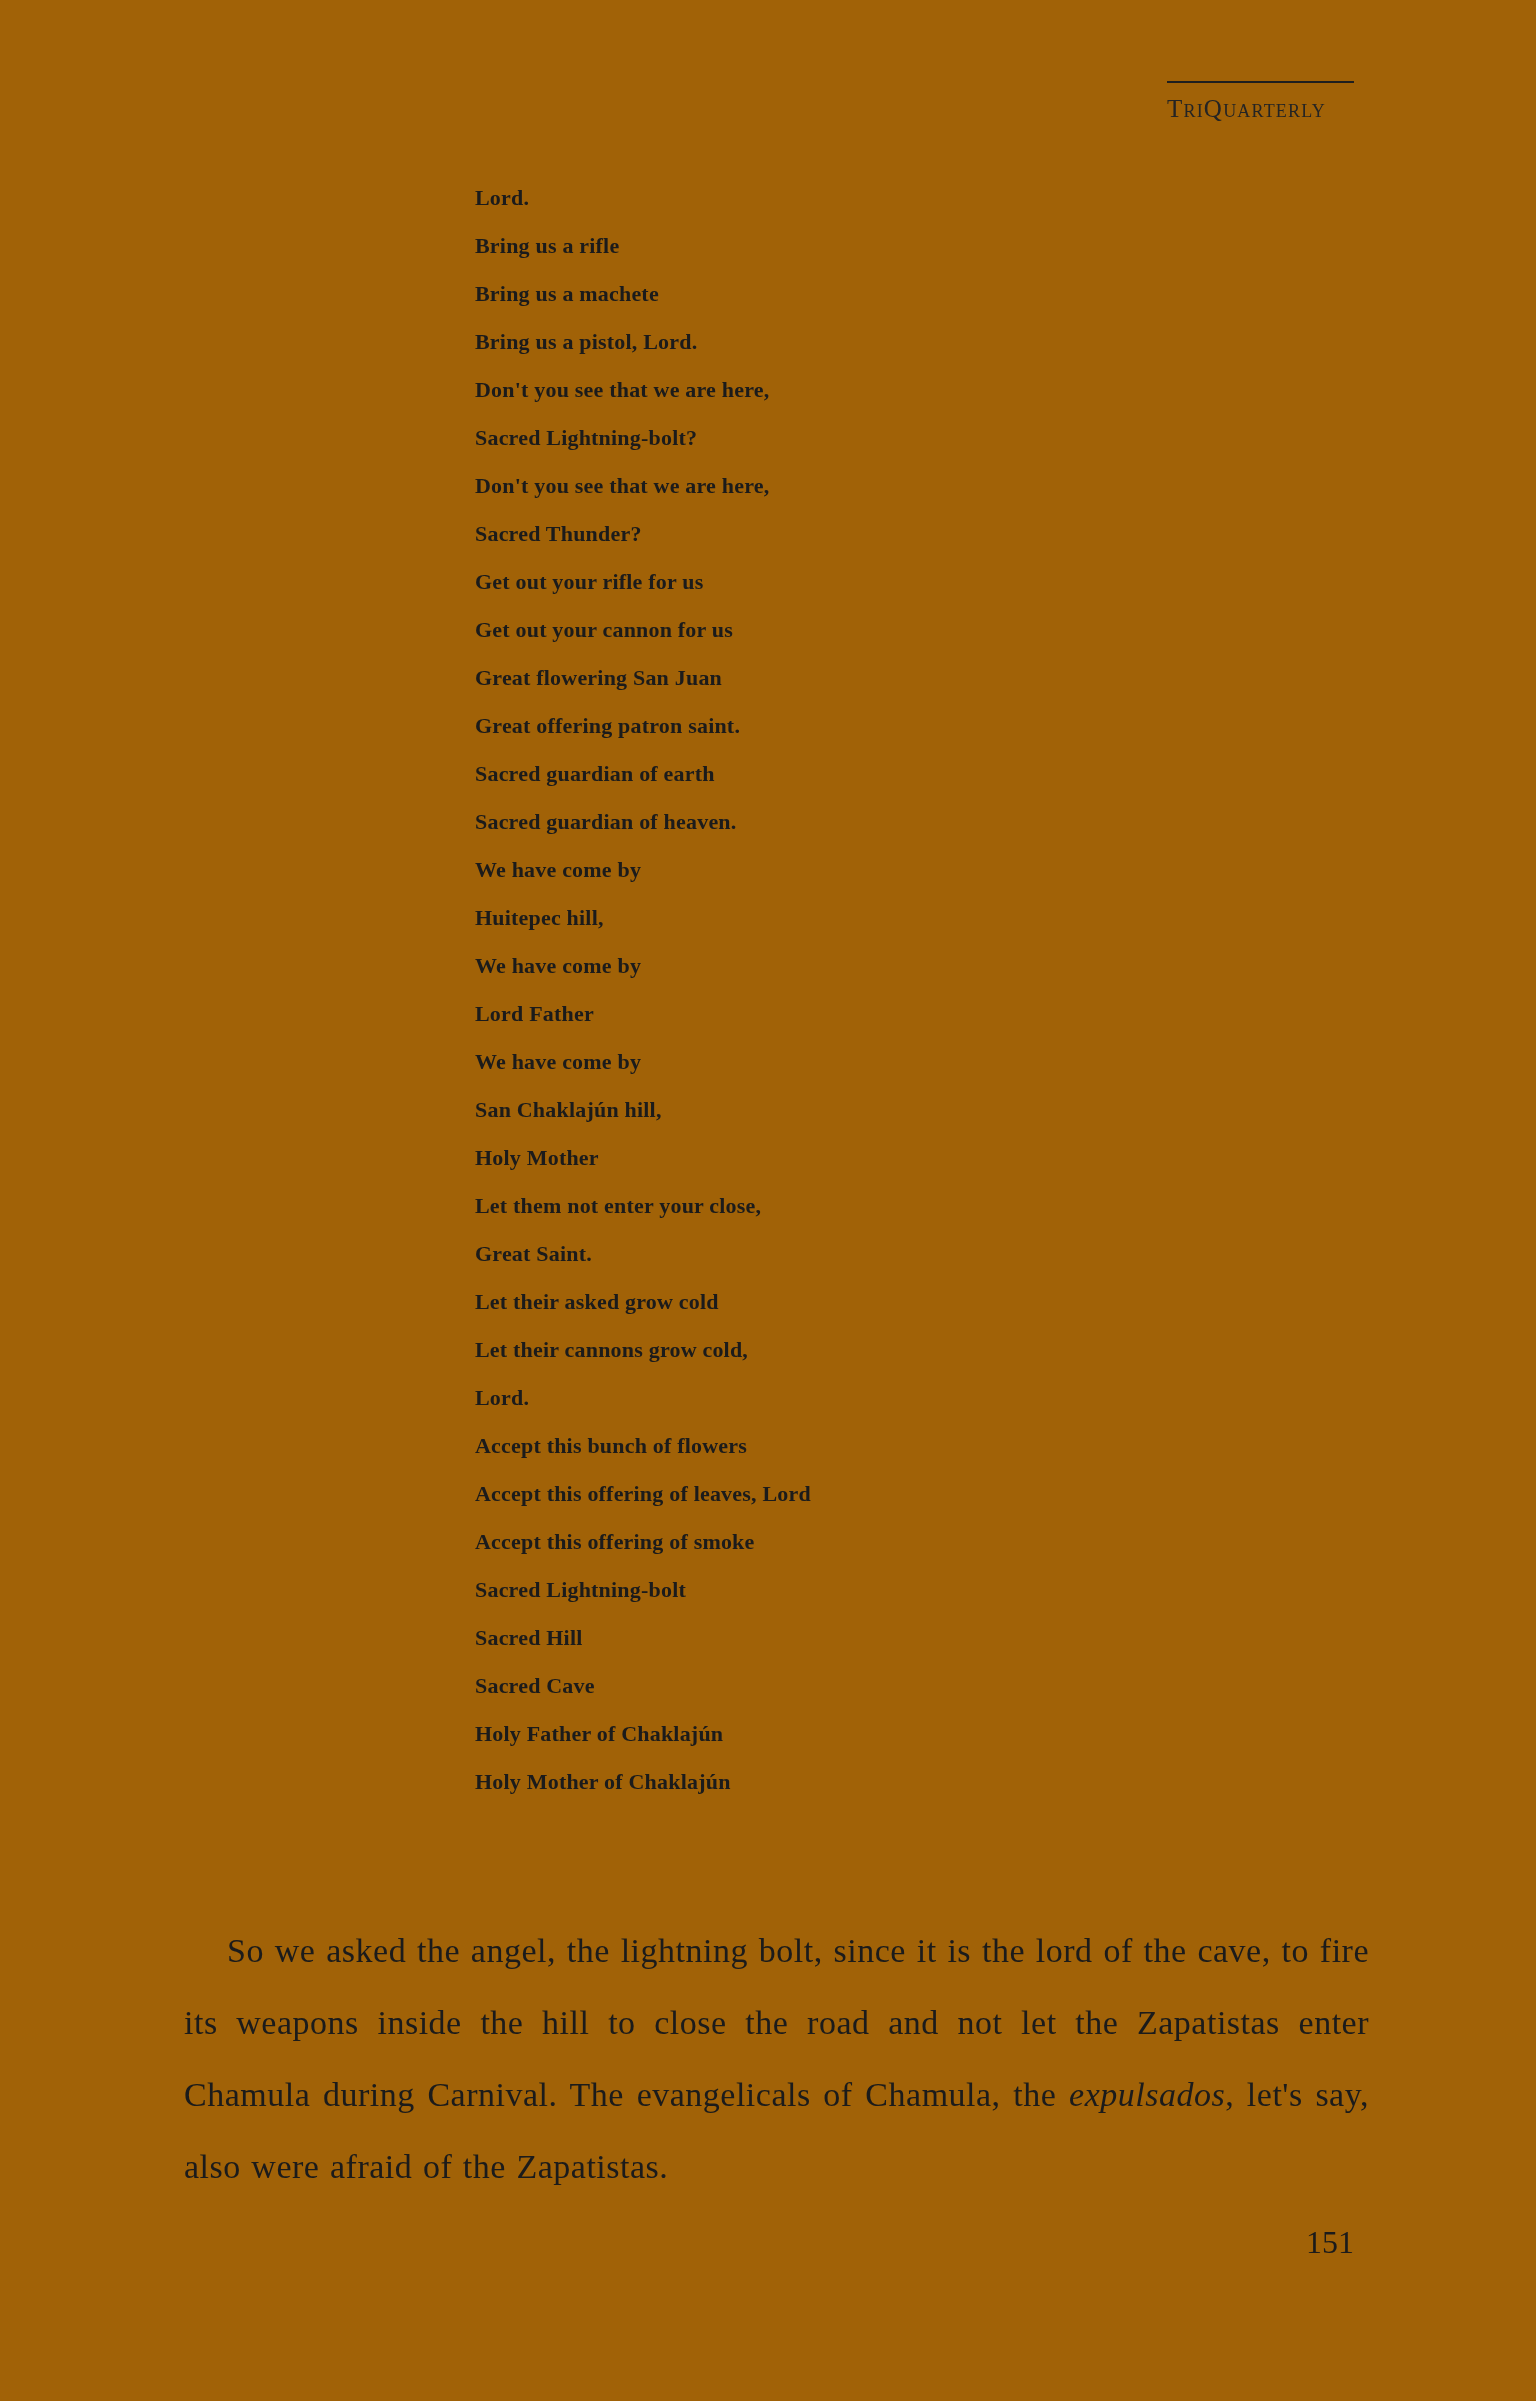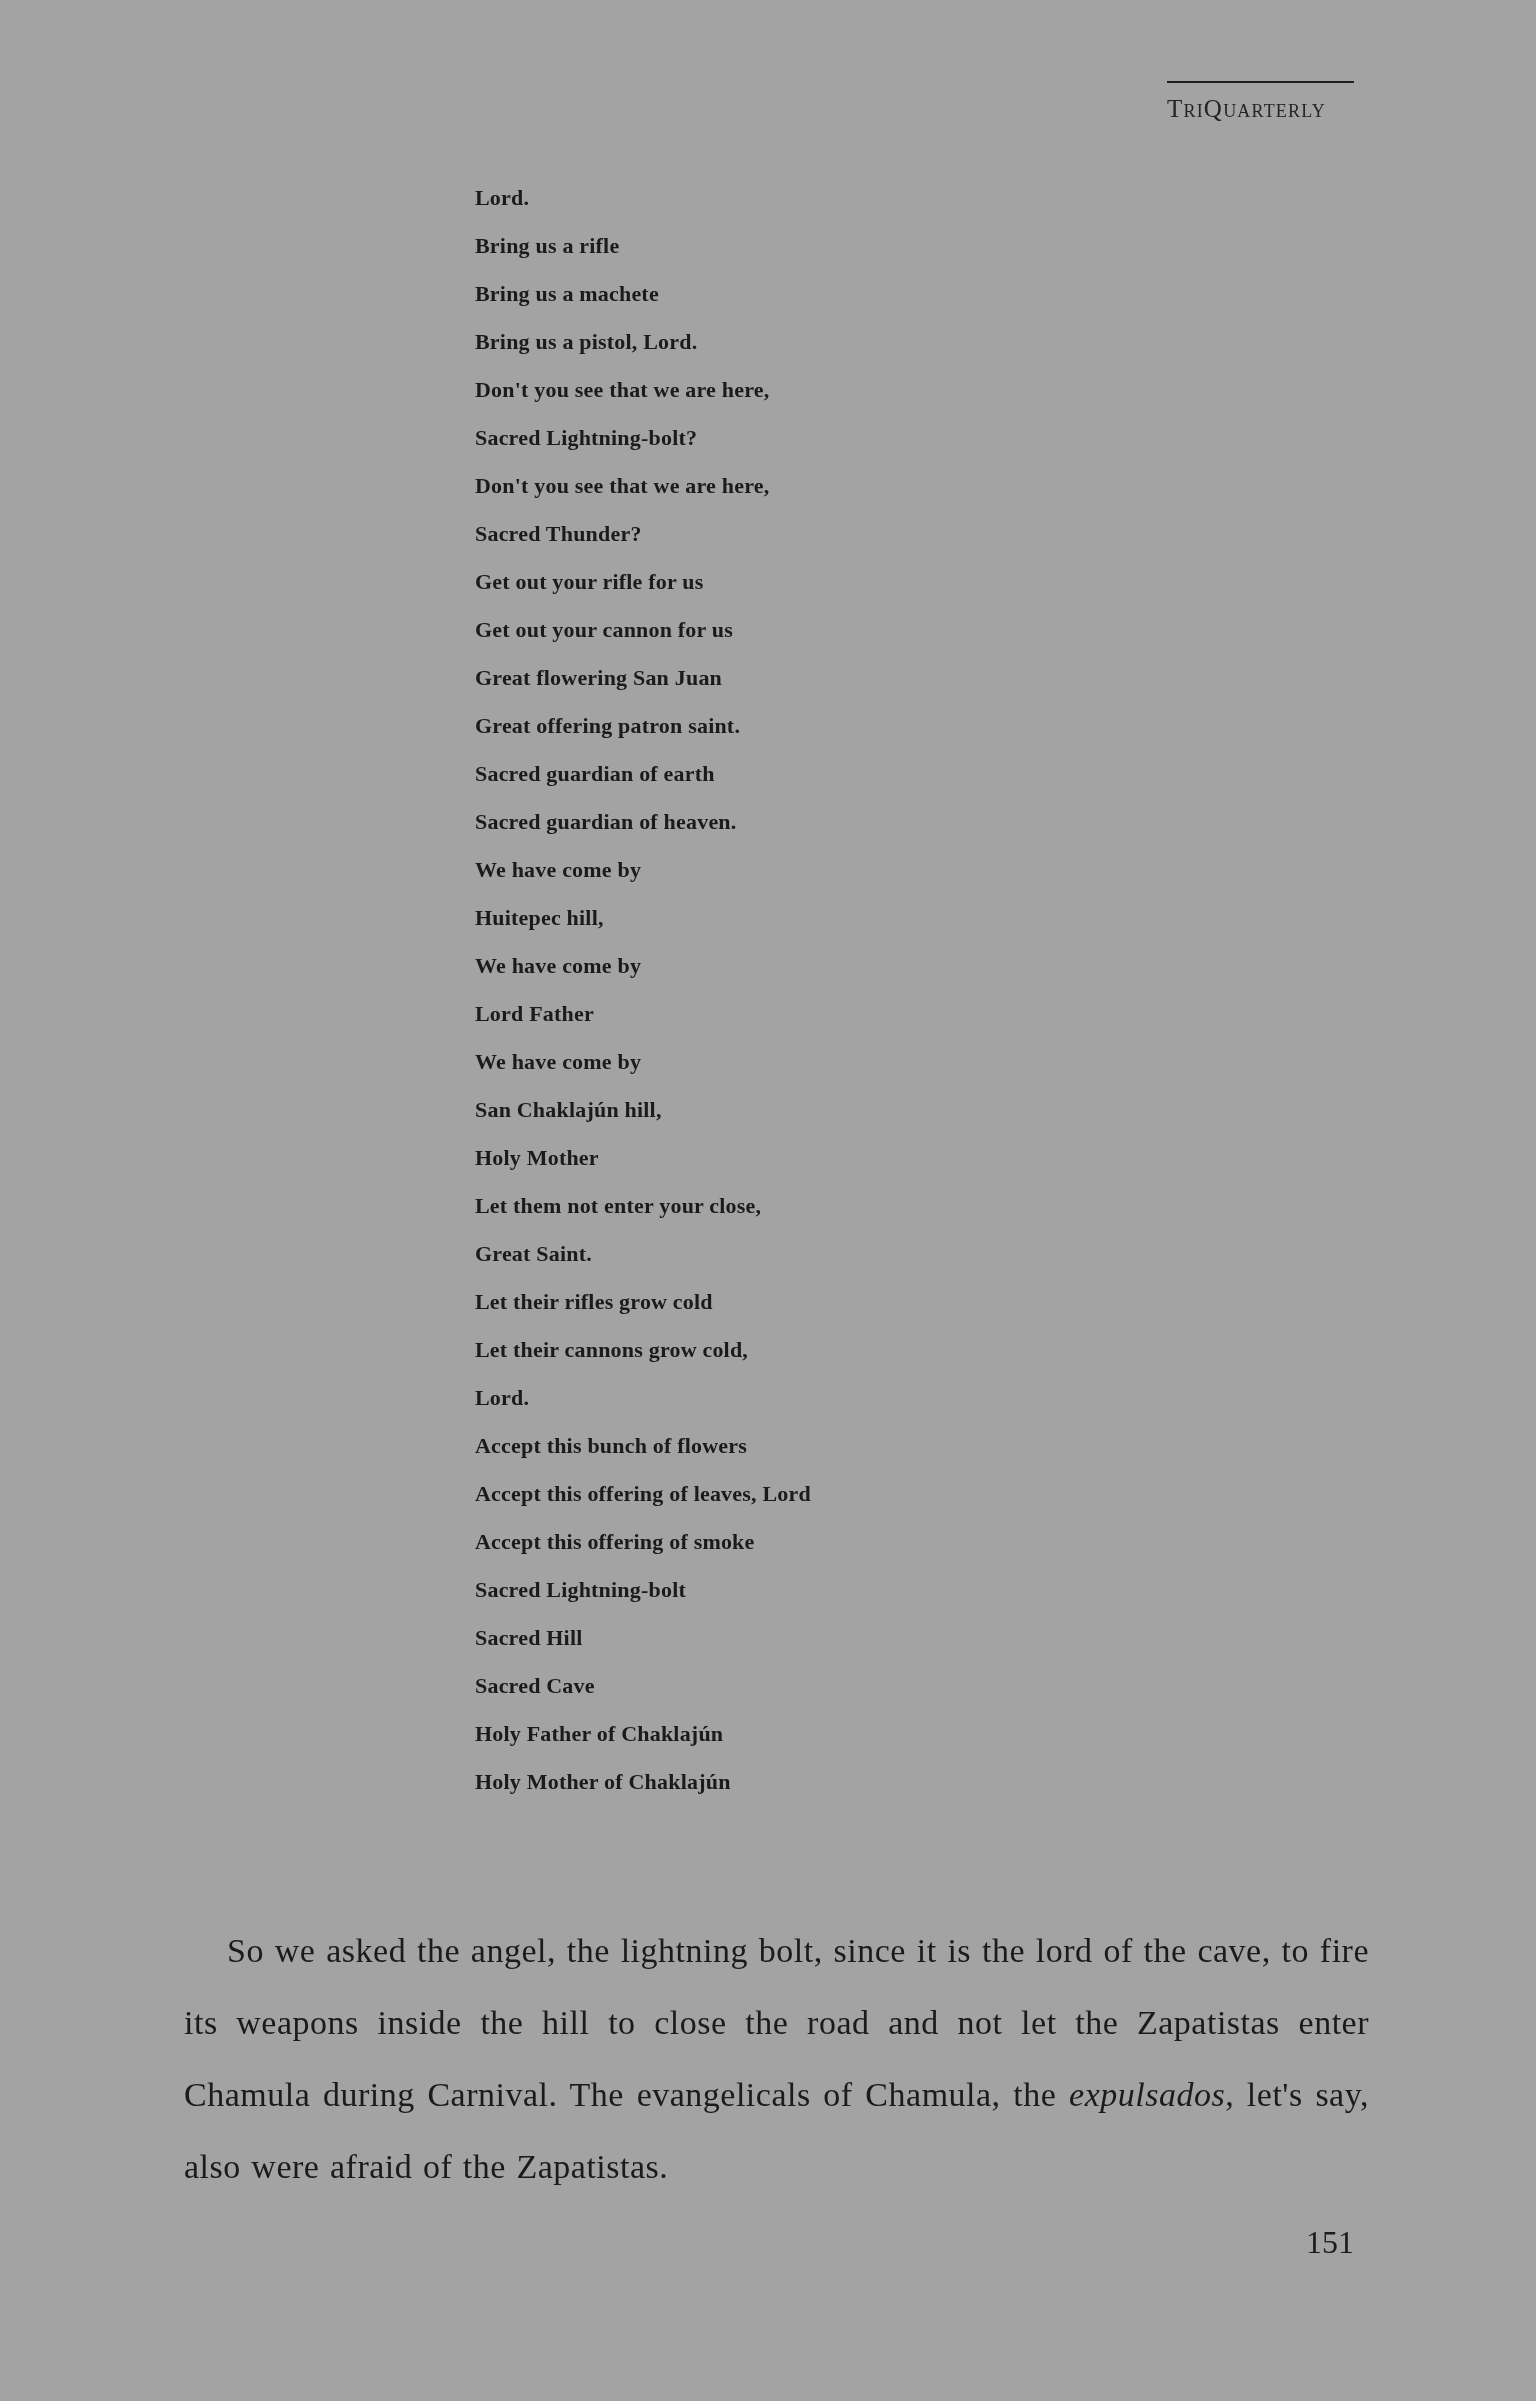--- a/index.html
+++ b/index.html
@@ -5,21 +5,21 @@
   * { margin: 0; padding: 0; box-sizing: border-box; }
 
   html, body {
     background: #e9e9e7;
   }
 
   .page {
     position: relative;
     width: 1536px;
     height: 2401px;
-    background: #a3a3a3;
+    background: #a16207;
     color: #1b1b1b;
     font-family: "Liberation Serif", "DejaVu Serif", serif;
     overflow: hidden;
   }
 
   
   .journal-header {
     position: absolute;
     top: 81px;
     right: 182px;
@@ -103,21 +103,21 @@
       <div class="poem-line">Sacred guardian of heaven.</div>
       <div class="poem-line">We have come by</div>
       <div class="poem-line">Huitepec hill,</div>
       <div class="poem-line">We have come by</div>
       <div class="poem-line">Lord Father</div>
       <div class="poem-line">We have come by</div>
       <div class="poem-line">San Chaklajún hill,</div>
       <div class="poem-line">Holy Mother</div>
       <div class="poem-line">Let them not enter your close,</div>
       <div class="poem-line">Great Saint.</div>
-      <div class="poem-line">Let their rifles grow cold</div>
+      <div class="poem-line">Let their asked grow cold</div>
       <div class="poem-line">Let their cannons grow cold,</div>
       <div class="poem-line">Lord.</div>
       <div class="poem-line">Accept this bunch of flowers</div>
       <div class="poem-line">Accept this offering of leaves, Lord</div>
       <div class="poem-line">Accept this offering of smoke</div>
       <div class="poem-line">Sacred Lightning-bolt</div>
       <div class="poem-line">Sacred Hill</div>
       <div class="poem-line">Sacred Cave</div>
       <div class="poem-line">Holy Father of Chaklajún</div>
       <div class="poem-line">Holy Mother of Chaklajún</div>

